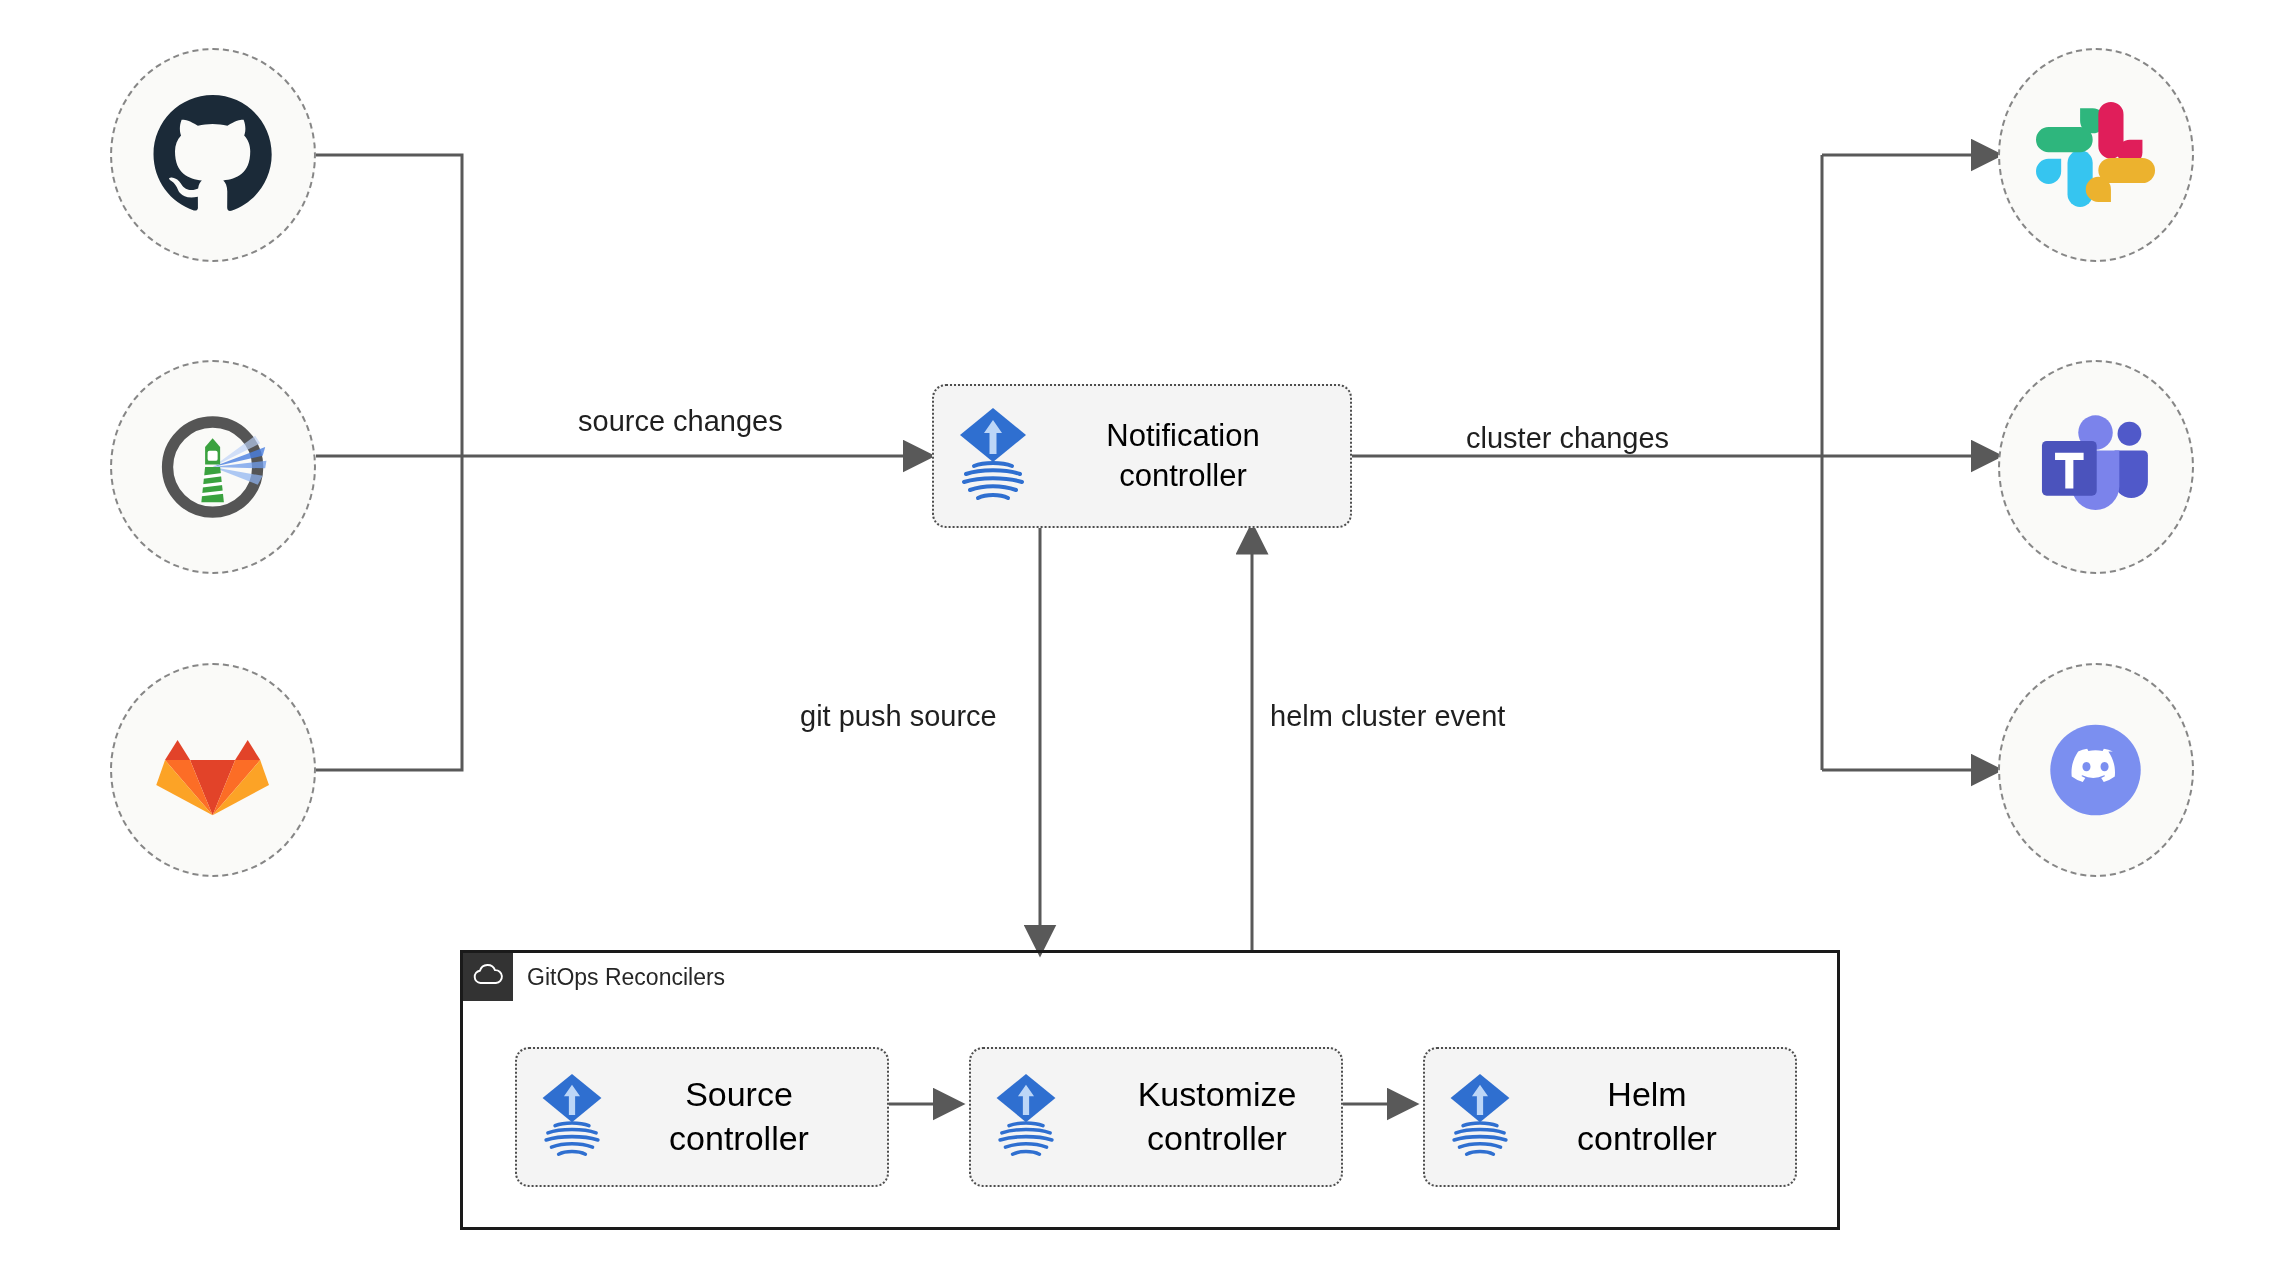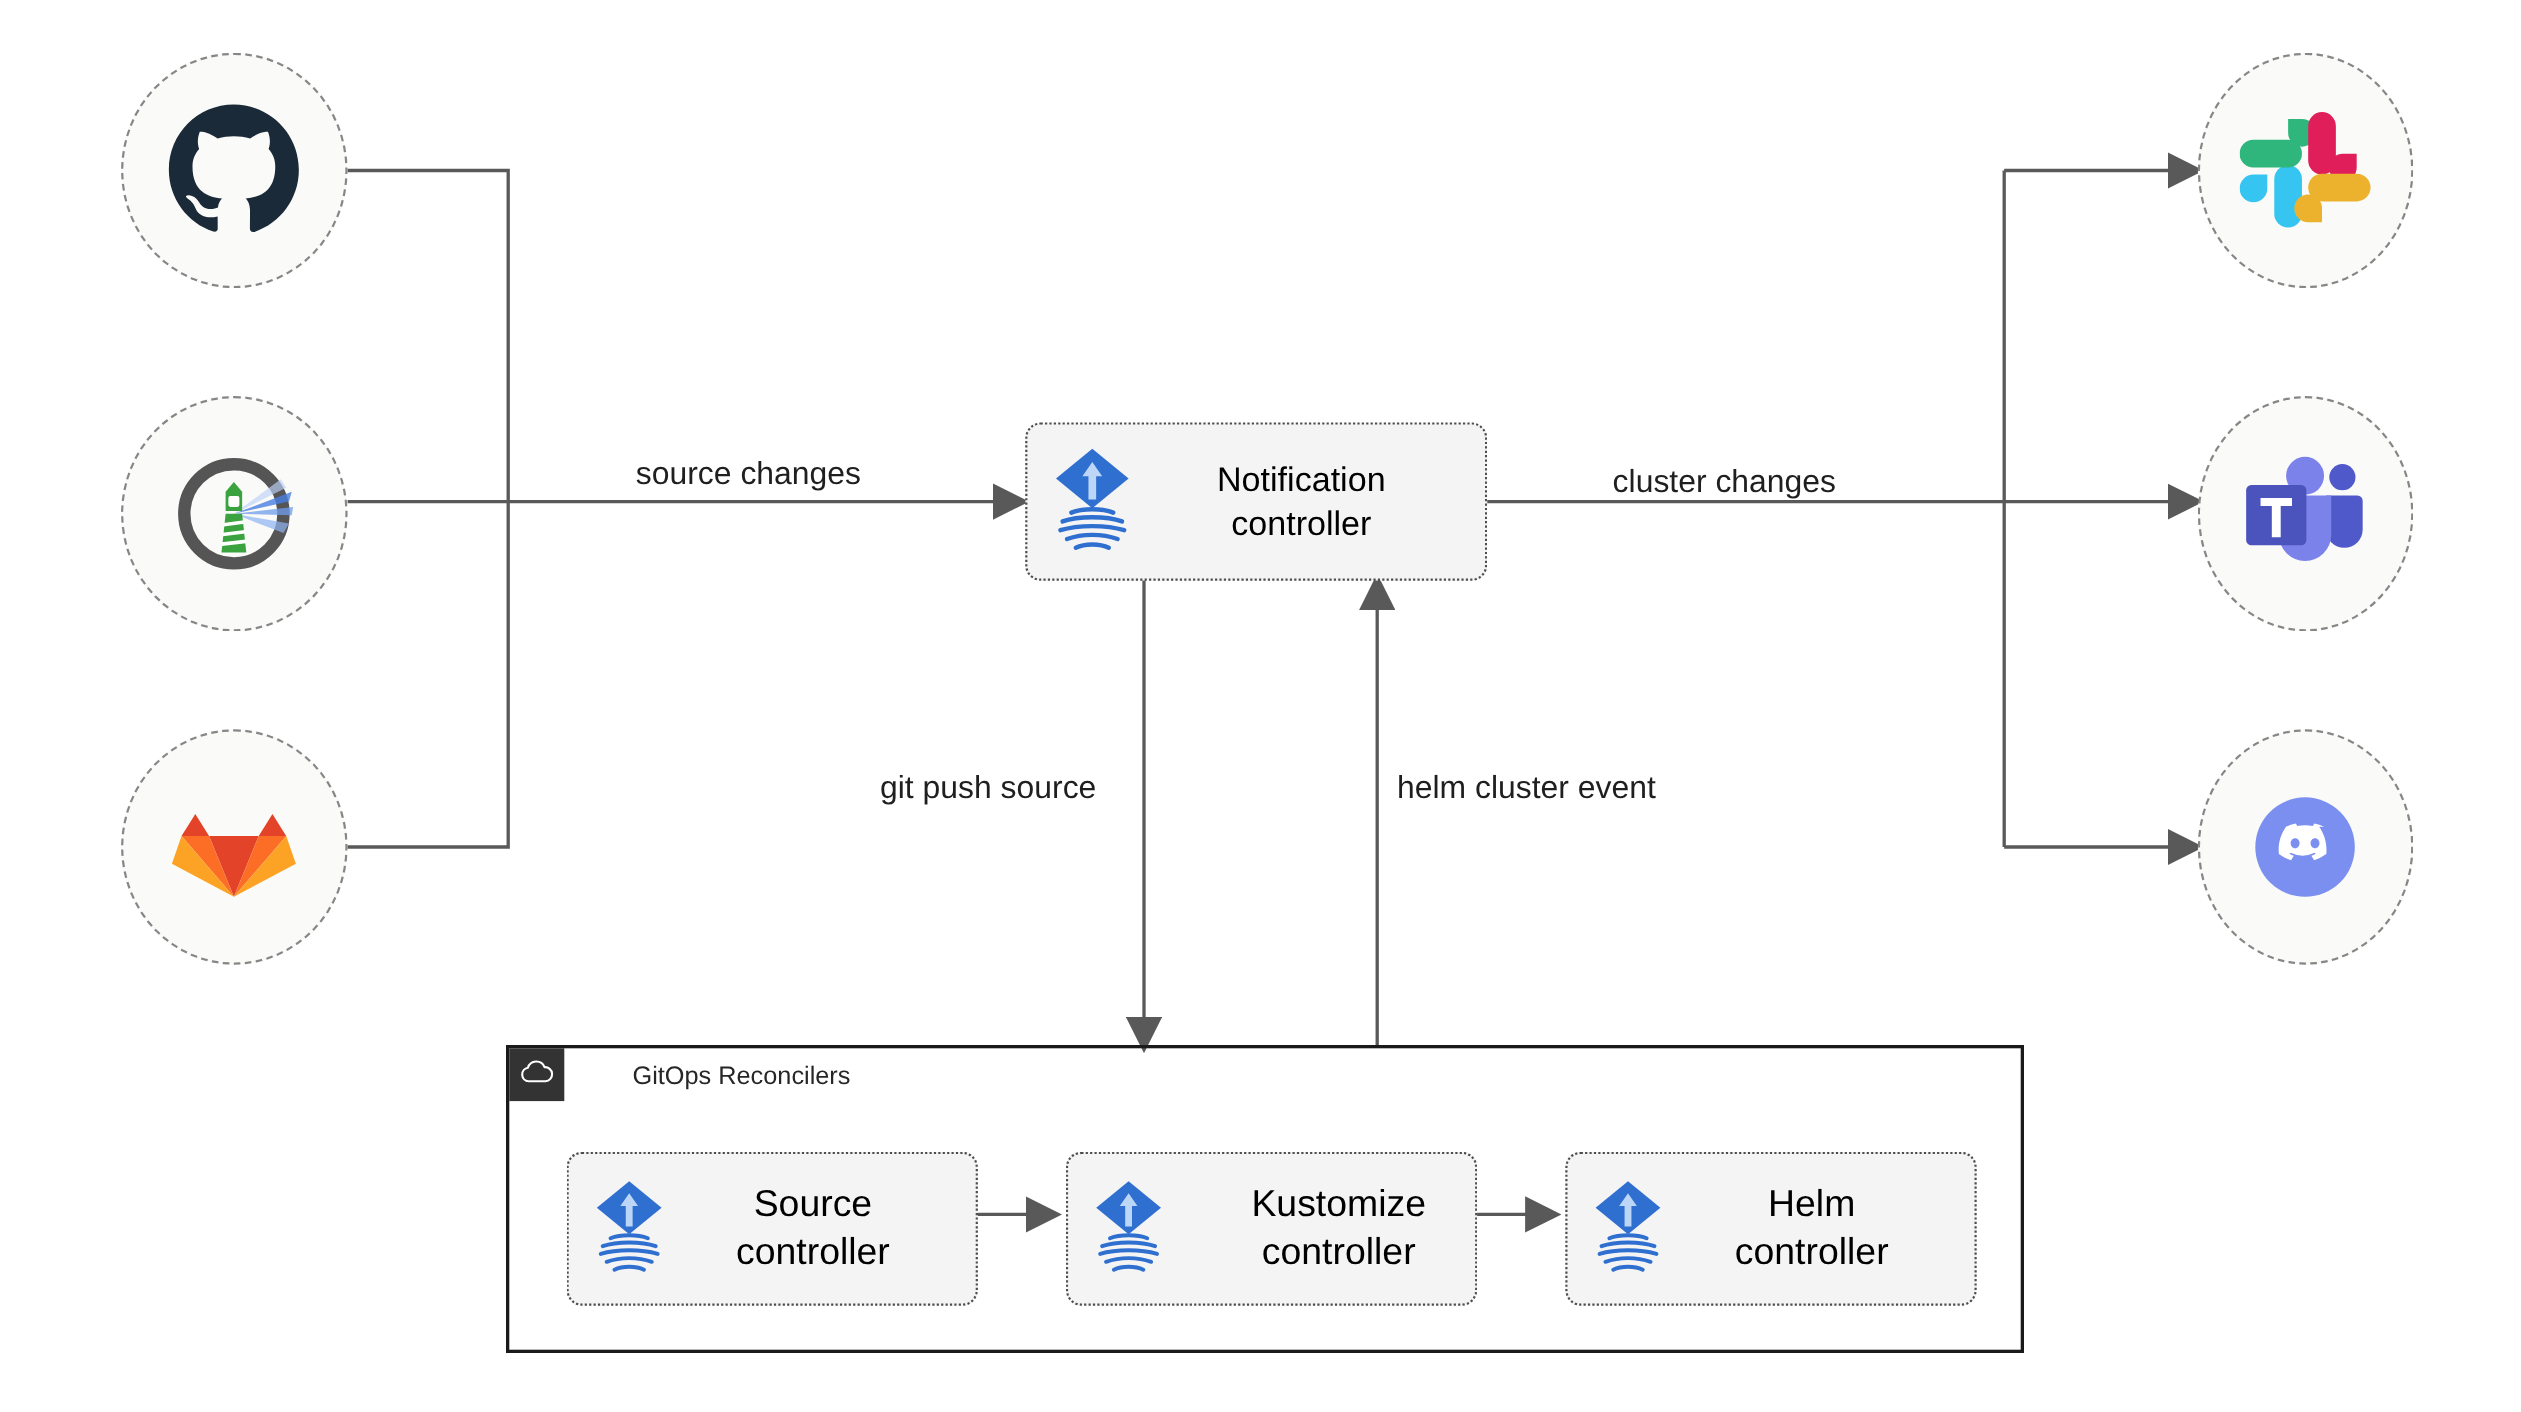--- a/index.html
+++ b/index.html
@@ -85,21 +85,20 @@
     align-items: center;
     justify-content: center;
   }
   #gitops-title {
     position: absolute;
     left: 64px;
     top: 10px;
     font-size: 23px;
     color: #262626;
     line-height: 28px;
-    margin-left: 48px;
   }
 
   
   .edge-label {
     position: absolute;
     font-size: 29px;
     color: #1f1f1f;
     white-space: nowrap;
   }
 </style>
@@ -245,21 +244,21 @@
         <path d="M8 78 C24 73, 50 73, 66 78"></path>
         <path d="M14 86 C28 81, 46 81, 60 86"></path>
         <path d="M22 94 C30 90, 44 90, 52 94"></path>
       </g>
     </svg>
   </span>
   <span class="ctrl-label">Notification
 controller</span>
 </div>
 
-<div class="edge-label" style="left:578px; top:415px;">source changes</div>
+<div class="edge-label" style="left:578px; top:405px;">source changes</div>
 
 <div class="edge-label" style="left:1466px; top:405px;margin-top:17px;">cluster changes</div>
 
 <div class="edge-label" style="left:800px; top:700px;">git push source</div>
 
 <div class="edge-label" style="left:1270px; top:700px;">helm cluster event</div>
 
 <div id="gitops-container" style="left:460px; top:950px; width:1380px; height:280px;">
 
   <div id="gitops-tab">

